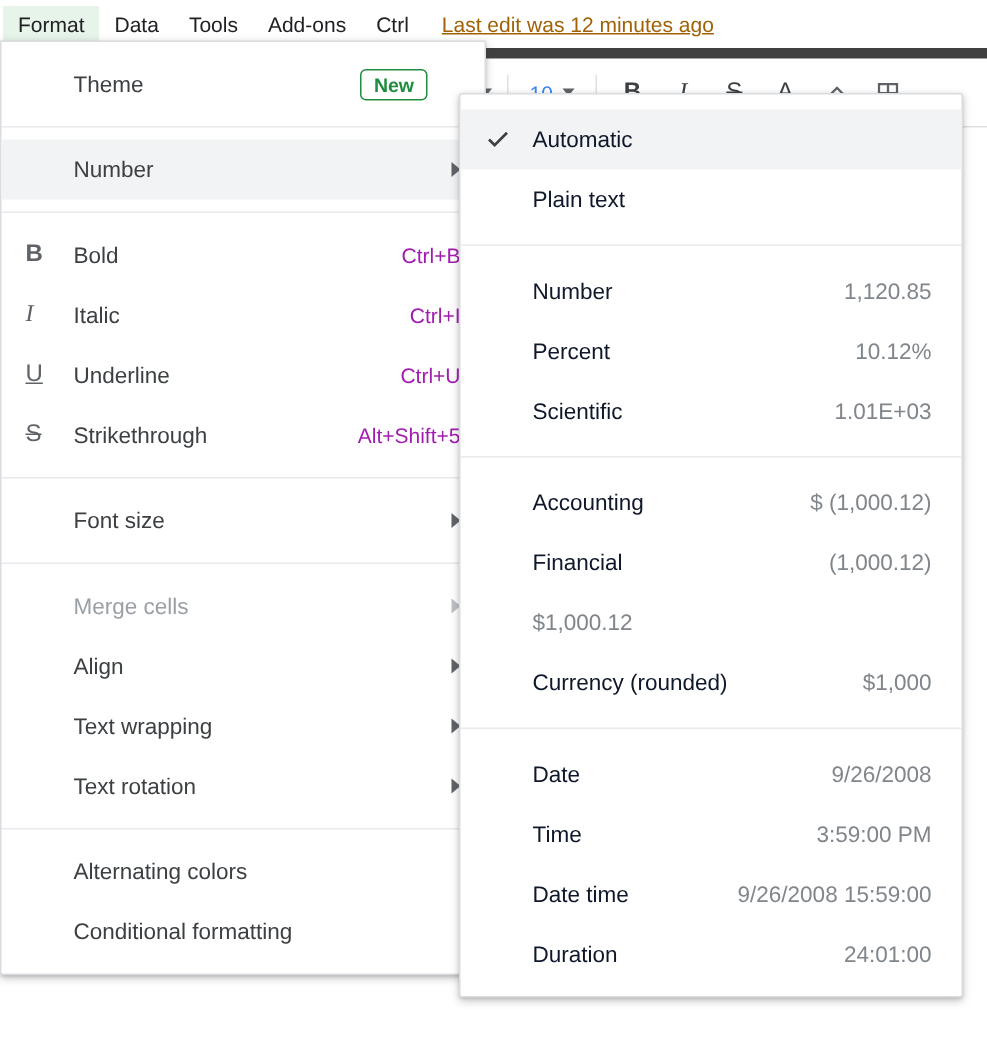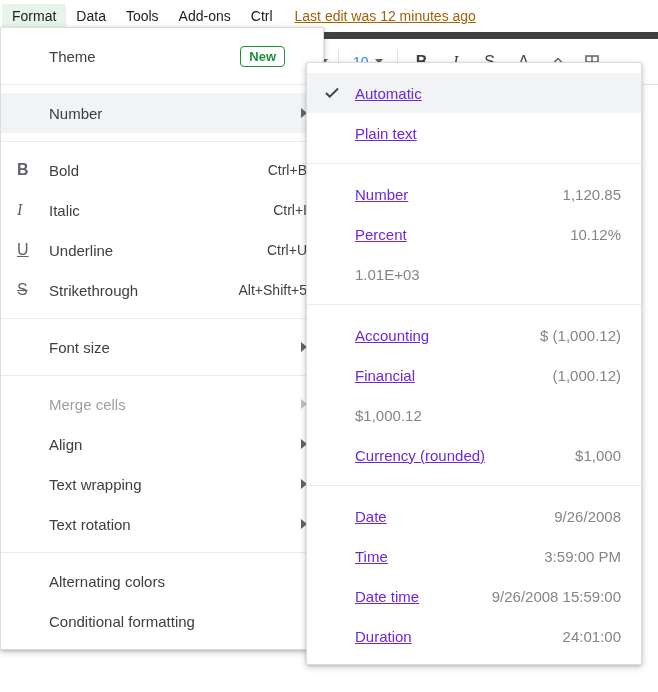--- a/index.html
+++ b/index.html
@@ -27,37 +27,37 @@
     background:#fff; border:1px solid #dadce0; border-radius: 0 0 2px 2px;
     box-shadow: 0 2px 6px rgba(60,64,67,.3), 0 1px 2px rgba(60,64,67,.15);
     padding: 8px 0; z-index: 5;
   }
   .fm-row { display:flex; align-items:center; height: 40px; padding: 0 16px 0 16px; }
   .fm-row.hover { background:#f1f3f4; }
   .fm-row.disabled { color:#9aa0a6; }
   .fm-icon { width: 32px; display:flex; align-items:center; justify-content:flex-start; color:#5f6368; font-size:16px; }
   .fm-label { flex:1; font-size:15px; color:#3c4043; }
   .fm-row.disabled .fm-label { color:#9aa0a6; }
-  .fm-shortcut { color:#404040; font-size:14px; }
+  .fm-shortcut { color:#a21caf; font-size:14px; }
   .fm-arrow { width: 14px; display:flex; align-items:center; justify-content:flex-end; }
   .fm-arrow .tri { width:0;height:0;border-top:5px solid transparent;border-bottom:5px solid transparent;border-left:6px solid #5f6368; }
   .fm-sep { height:1px; background:#e8eaed; margin: 8px 0; }
   .badge-new { border:1px solid #1e8e3e; color:#1e8e3e; font-size:13px; font-weight:600; padding:2px 8px; border-radius:4px; margin-right:22px; }
 
   
   .number-menu {
     position:absolute; top: 62px; left: 306px; width: 336px;
     background:#fff; border:1px solid #dadce0; border-radius:2px;
     box-shadow: 0 2px 6px rgba(60,64,67,.3), 0 1px 2px rgba(60,64,67,.15);
     padding: 10px 0 8px; z-index:6;
   }
   .nm-row { display:flex; align-items:center; height:40px; padding: 0 20px 0 16px; }
   .nm-row.hover { background:#f1f3f4; }
   .nm-check { width: 32px; display:flex; align-items:center; color:#3c4043; }
-  .nm-label { flex:1; font-size:15px; color:#6d28d9;text-decoration:underline; }
+  .nm-label { flex:1; font-size:15px; color:#0f172a; }
   .nm-example { color:#80868b; font-size:15px; text-align:right; }
   .nm-sep { height:1px; background:#e8eaed; margin: 10px 0; }
 
   
   svg { display:block; }
 </style>
 </head>
 <body>
 
 <div class="menubar">
@@ -204,20 +204,21 @@
     <span class="nm-label">Number</span>
     <span class="nm-example">1,120.85</span>
   </div>
   <div class="nm-row">
     <span class="nm-check"></span>
     <span class="nm-label">Percent</span>
     <span class="nm-example">10.12%</span>
   </div>
   <div class="nm-row">
     <span class="nm-check"></span>
+    <span class="nm-label">Scientific</span>
     <span class="nm-example">1.01E+03</span>
   </div>
   <div class="nm-sep"></div>
   <div class="nm-row">
     <span class="nm-check"></span>
     <span class="nm-label">Accounting</span>
     <span class="nm-example">$ (1,000.12)</span>
   </div>
   <div class="nm-row">
     <span class="nm-check"></span>

